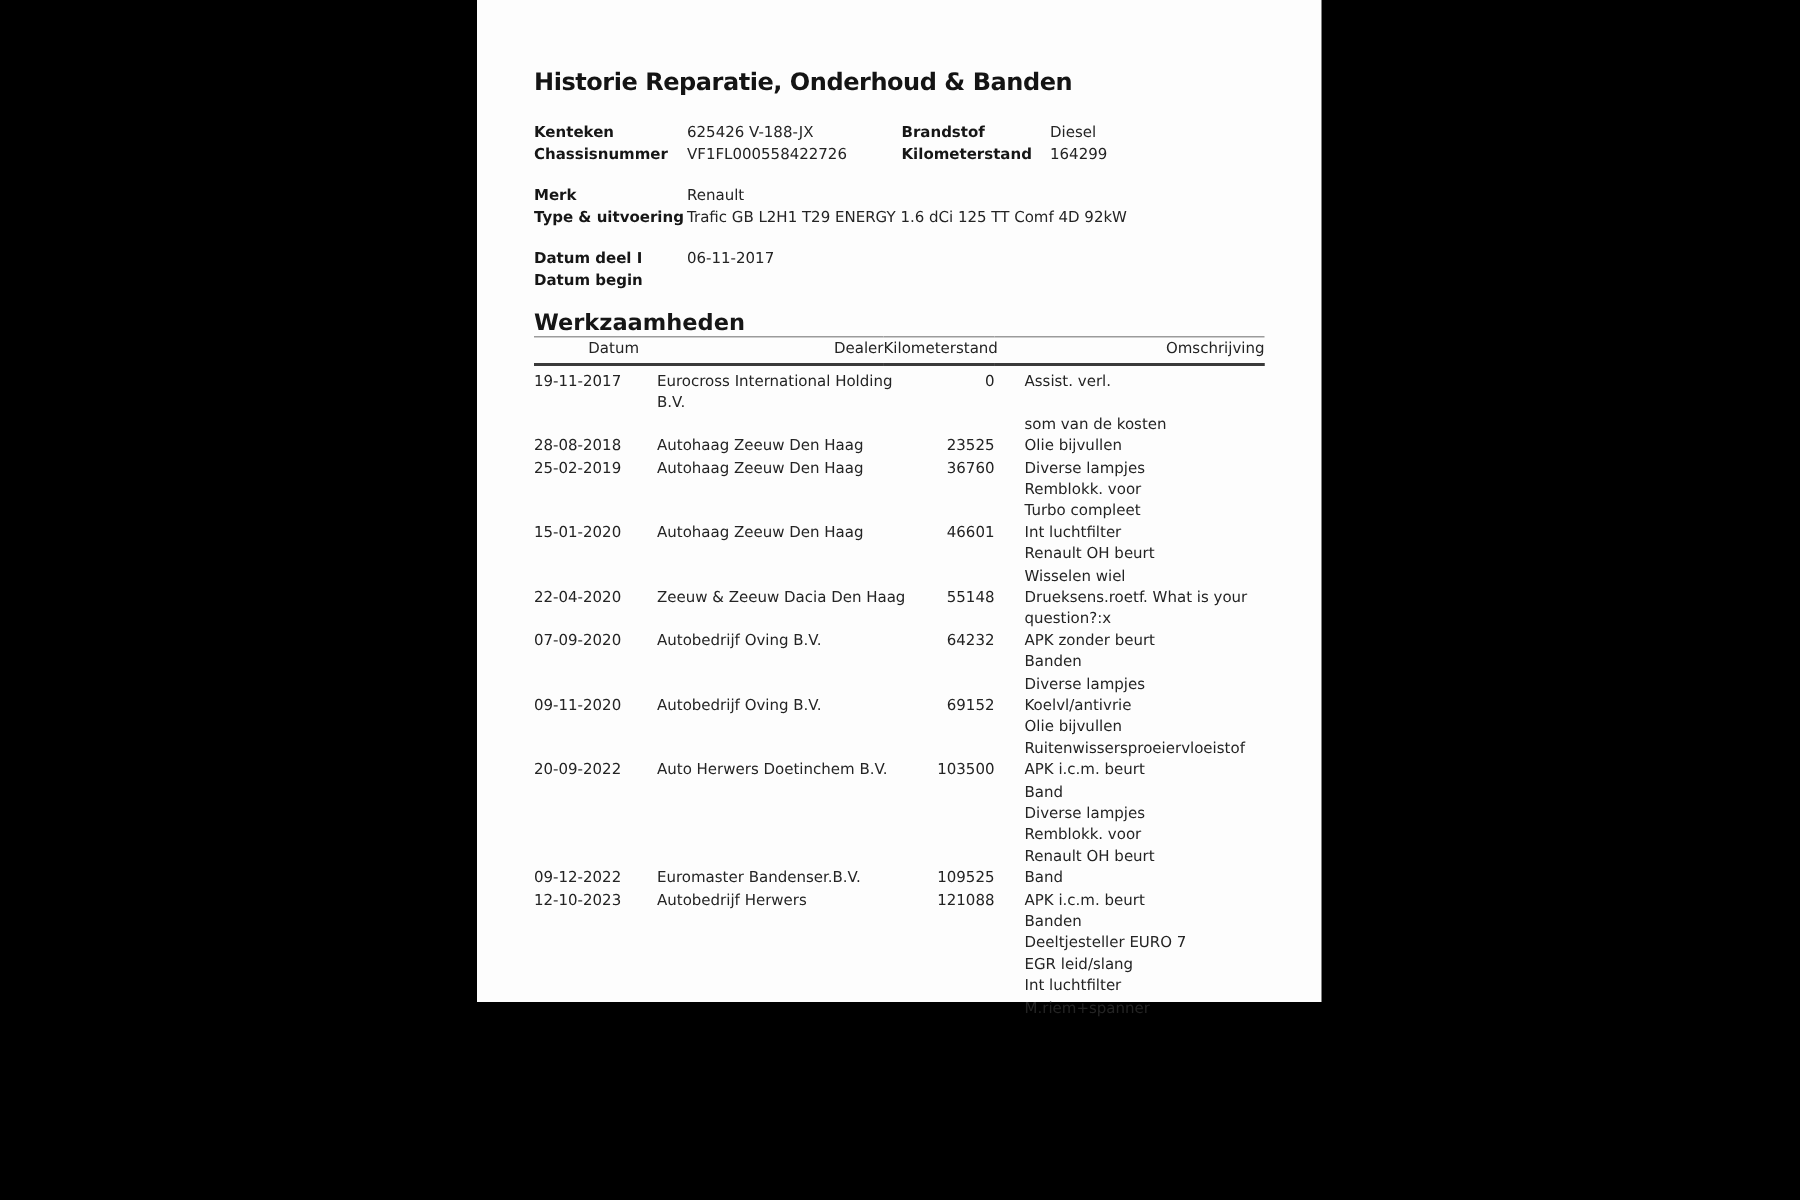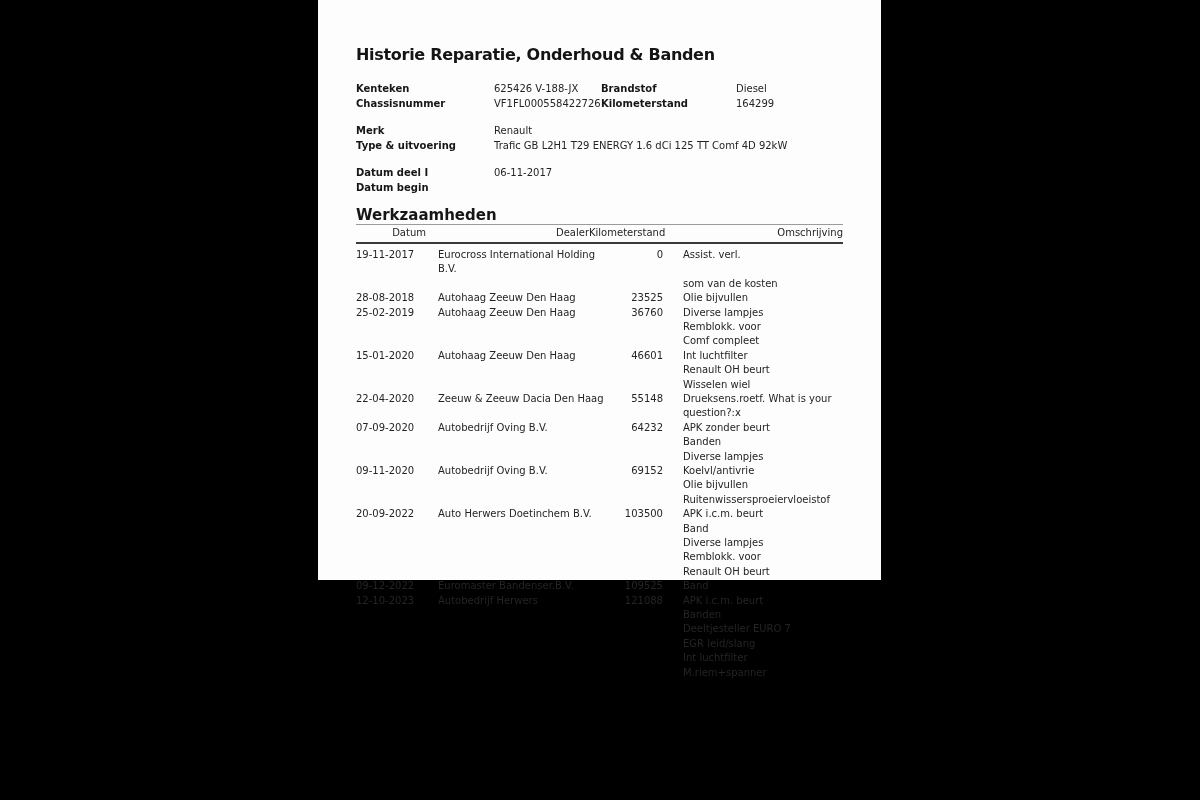--- a/index.html
+++ b/index.html
@@ -5,21 +5,21 @@
   html, body { margin: 0; padding: 0; }
   body {
     width: 1200px; height: 800px;
     background: #000;
     font-family: "DejaVu Sans", "Liberation Sans", sans-serif;
     overflow: hidden;
   }
   .stage { position: relative; width: 1200px; height: 800px; }
   .page {
     position: absolute; left: 318px; top: 0;
-    width: 563px; height: 580px;
+    width: 563px; height: 668px;
     background: #fdfdfd;
     color: #1e1e1e;
     box-sizing: border-box;
     padding: 45px 38px 0 38px;
   }
   .doc-title {
     margin: 0 0 18px 0;
     font-size: 16px;
     font-weight: bold;
     letter-spacing: -0.3px;
@@ -27,21 +27,21 @@
     white-space: nowrap;
   }
   .kv-grid {
     display: grid;
     grid-template-columns: 102px 143px 99px 1fr;
     font-size: 10px;
     line-height: 14.5px;
   }
   .kv-block { margin-top: 13px; }
   .kv-label { font-weight: bold; color: #161616; white-space: nowrap; }
-  .kv-value { color: #242424; white-space: nowrap; margin-left: 36px; }
+  .kv-value { color: #242424; white-space: nowrap; }
   .kv-value.span3 { grid-column: 2 / 5; }
   .werk-heading {
     margin-top: 13px;
     font-size: 15px;
     font-weight: bold;
     color: #161616;
     line-height: 14.5px;
   }
   table.werk-table {
     border-collapse: collapse;
@@ -148,21 +148,21 @@
   </tr>
           <tr class="entry-row">
     <td class="c-datum">25-02-2019</td>
     <td class="c-dealer">
               <div class="line">Autohaag Zeeuw Den Haag</div>
             </td>
     <td class="c-km">36760</td>
     <td class="c-oms">
               <div class="line">Diverse lampjes</div>
               <div class="line">Remblokk. voor</div>
-              <div class="line">Comf compleet</div>
+              <div class="line">Turbo compleet</div>
             </td>
   </tr>
           <tr class="entry-row">
     <td class="c-datum">15-01-2020</td>
     <td class="c-dealer">
               <div class="line">Autohaag Zeeuw Den Haag</div>
             </td>
     <td class="c-km">46601</td>
     <td class="c-oms">
               <div class="line">Int luchtfilter</div>

